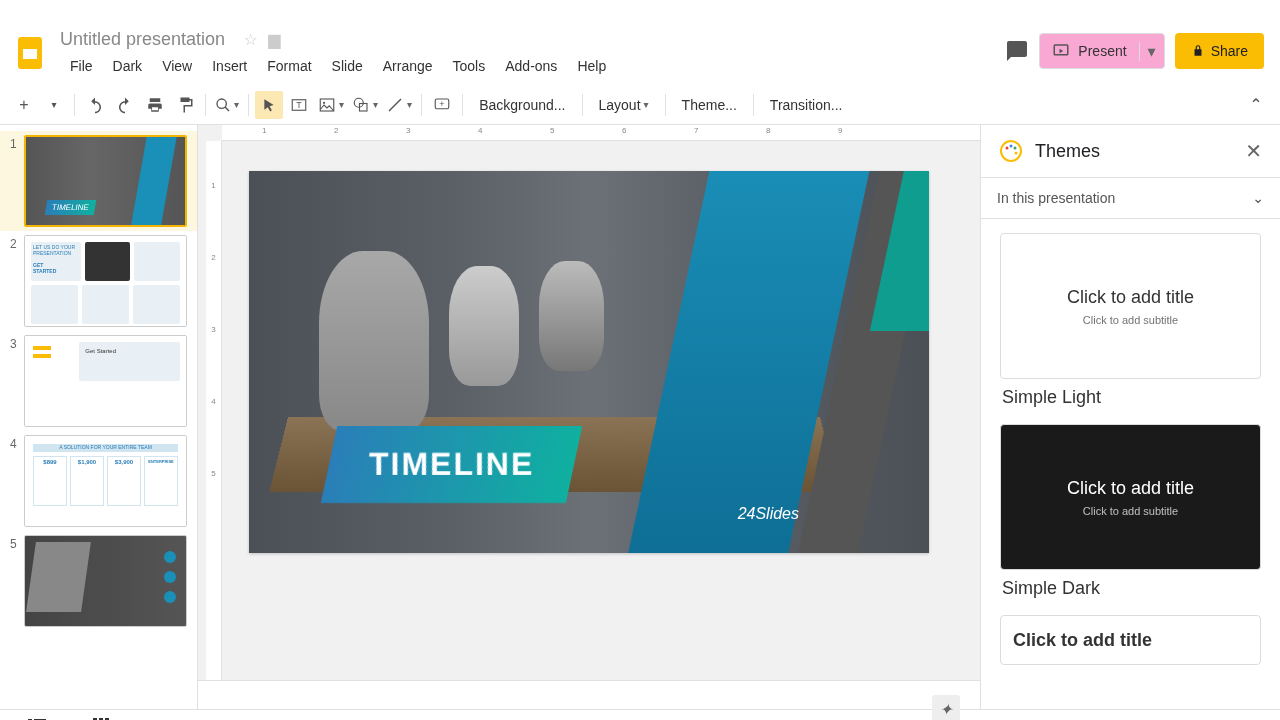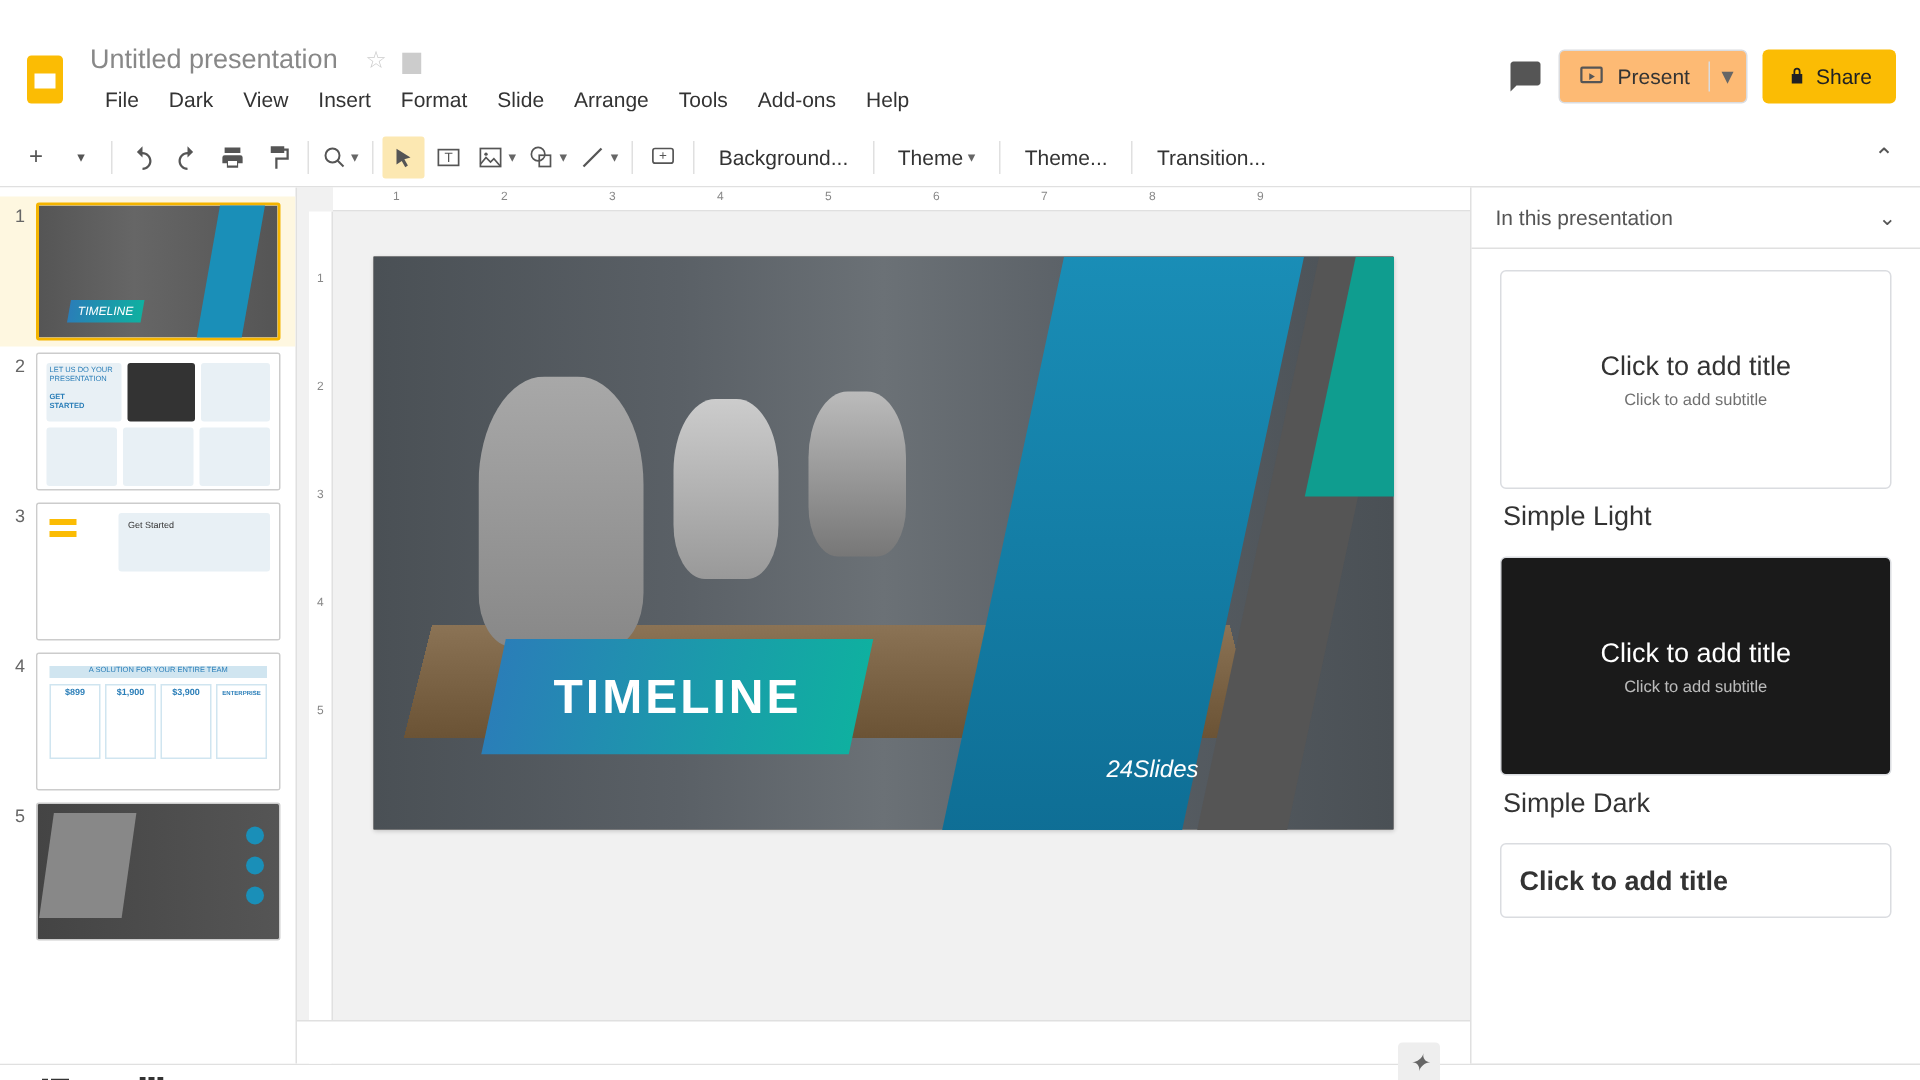--- a/index.html
+++ b/index.html
@@ -9,21 +9,21 @@
 .logo { width: 40px; height: 40px; margin-right: 10px; margin-top: 4px; display: flex; align-items: center; justify-content: center; }
 .logo svg { width: 36px; height: 36px; }
 .title-area { flex: 1; }
 .doc-title { font-size: 18px; color: #888; display: inline-block; margin-right: 8px; }
 .star-icon, .folder-icon { color: #ccc; display: inline-block; margin-left: 6px; }
 .menubar { display: flex; gap: 0; margin-top: 4px; }
 .menu-item { padding: 4px 10px; font-size: 14px; color: #333; cursor: pointer; }
 .saved-msg { color: #888; text-decoration: underline; font-size: 14px; margin-left: 14px; cursor: pointer; }
 .header-actions { display: flex; align-items: center; gap: 10px; margin-top: 4px; }
 .comment-icon { width: 24px; height: 24px; color: #555; cursor: pointer; }
-.present-btn { display: flex; align-items: center; background: #fdba74; border: 1px solid #dadce0; border-radius: 4px; height: 36px; cursor: pointer; overflow: hidden; }
+.present-btn { display: flex; align-items: center; background: #f9a8d4; border: 1px solid #dadce0; border-radius: 4px; height: 36px; cursor: pointer; overflow: hidden; }
 .present-btn .lbl { padding: 0 12px 0 12px; font-size: 14px; color: #333; font-weight: 500; display: flex; align-items: center; gap: 8px; }
 .present-btn .caret { padding: 0 8px; border-left: 1px solid #dadce0; color: #666; }
 .share-btn { background: #fbbc04; border: none; border-radius: 4px; height: 36px; padding: 0 16px; font-size: 14px; font-weight: 500; color: #202124; cursor: pointer; display: flex; align-items: center; gap: 6px; }
 
 .toolbar { display: flex; align-items: center; height: 40px; border-bottom: 1px solid #e0e0e0; padding: 0 10px; gap: 2px; }
 .tb-btn { min-width: 28px; height: 28px; display: flex; align-items: center; justify-content: center; cursor: pointer; border-radius: 2px; color: #555; font-size: 16px; padding: 0 3px; }
 .tb-sep { width: 1px; height: 22px; background: #e0e0e0; margin: 0 4px; }
 .tb-btn.active { background: #fce8b2; }
 .tb-text { padding: 0 10px; font-size: 14px; color: #333; cursor: pointer; height: 28px; display: flex; align-items: center; }
 .tb-caret { font-size: 10px; margin-left: 3px; color: #666; }
@@ -214,21 +214,21 @@
   <div class="tb-btn">
       <svg width="18" height="18" viewBox="0 0 24 24">
         <rect x="3" y="4" width="18" height="13" rx="2" fill="none" stroke="currentColor" stroke-width="1.5"></rect>
         <text x="12" y="14" text-anchor="middle" font-size="12" fill="currentColor">+</text>
       </svg>
     </div>
   <div class="tb-sep"></div>
   <div class="tb-text">Background...</div>
   <div class="tb-sep"></div>
   <div class="tb-text">
-      <span>Theme</span>
+      <span>Layout</span>
       <span class="tb-caret">▾</span>
     </div>
   <div class="tb-sep"></div>
   <div class="tb-text">Theme...</div>
   <div class="tb-sep"></div>
   <div class="tb-text">Transition...</div>
   <div class="tb-btn tb-collapse">⌃</div>
 </div>
 
 <div class="main">
@@ -334,20 +334,31 @@
         <div class="title-box"><span>TIMELINE</span></div>
         <div class="brand">24Slides</div>
       </div>
     </div>
     <div class="speaker-notes">
       <div class="explore-btn">✦</div>
     </div>
   </div>
 
   <div class="themes-panel">
+    <div class="themes-header">
+      <svg class="ticon" viewBox="0 0 24 24">
+          <circle cx="12" cy="12" r="10" fill="none" stroke="#fbbc04" stroke-width="2"></circle>
+          <circle cx="8" cy="9" r="1.5" fill="#ea4335"></circle>
+          <circle cx="12" cy="7" r="1.5" fill="#4285f4"></circle>
+          <circle cx="16" cy="9" r="1.5" fill="#34a853"></circle>
+          <circle cx="17" cy="14" r="1.5" fill="#fbbc04"></circle>
+        </svg>
+      <h3>Themes</h3>
+      <span class="close">✕</span>
+    </div>
     <div class="themes-section">
       <span>In this presentation</span>
       <span>⌄</span>
     </div>
     <div class="themes-list">
       <div class="theme-card">
         <div class="theme-prev light">
           <div class="tt">Click to add title</div>
           <div class="ts">Click to add subtitle</div>
         </div>

